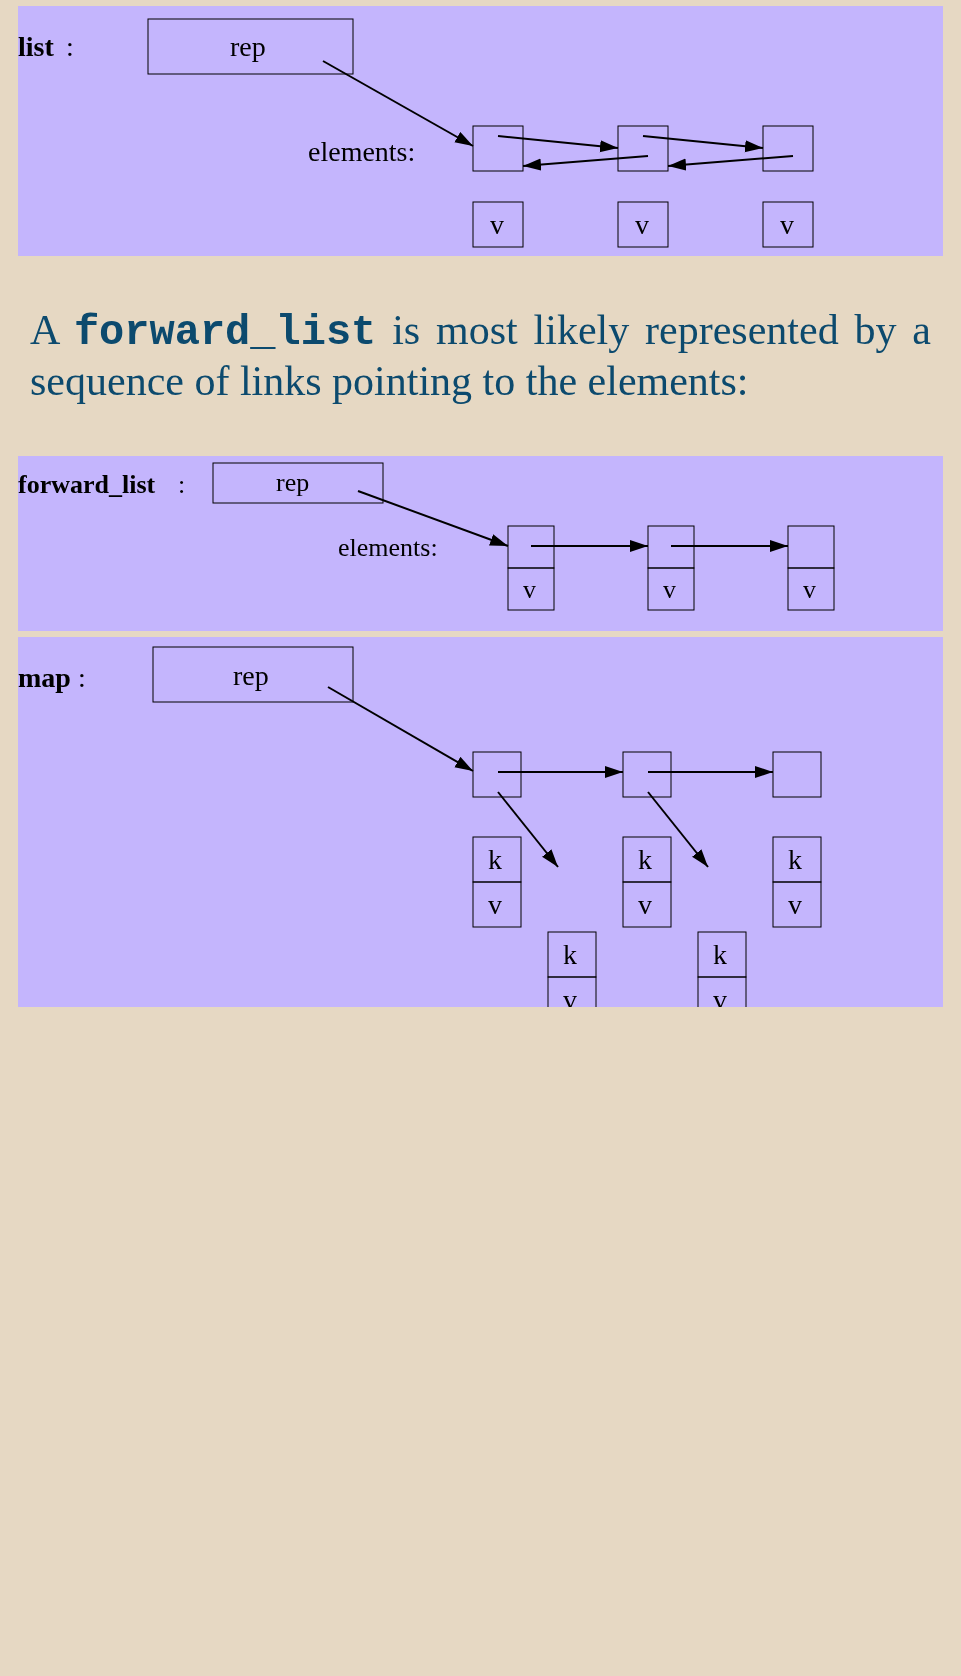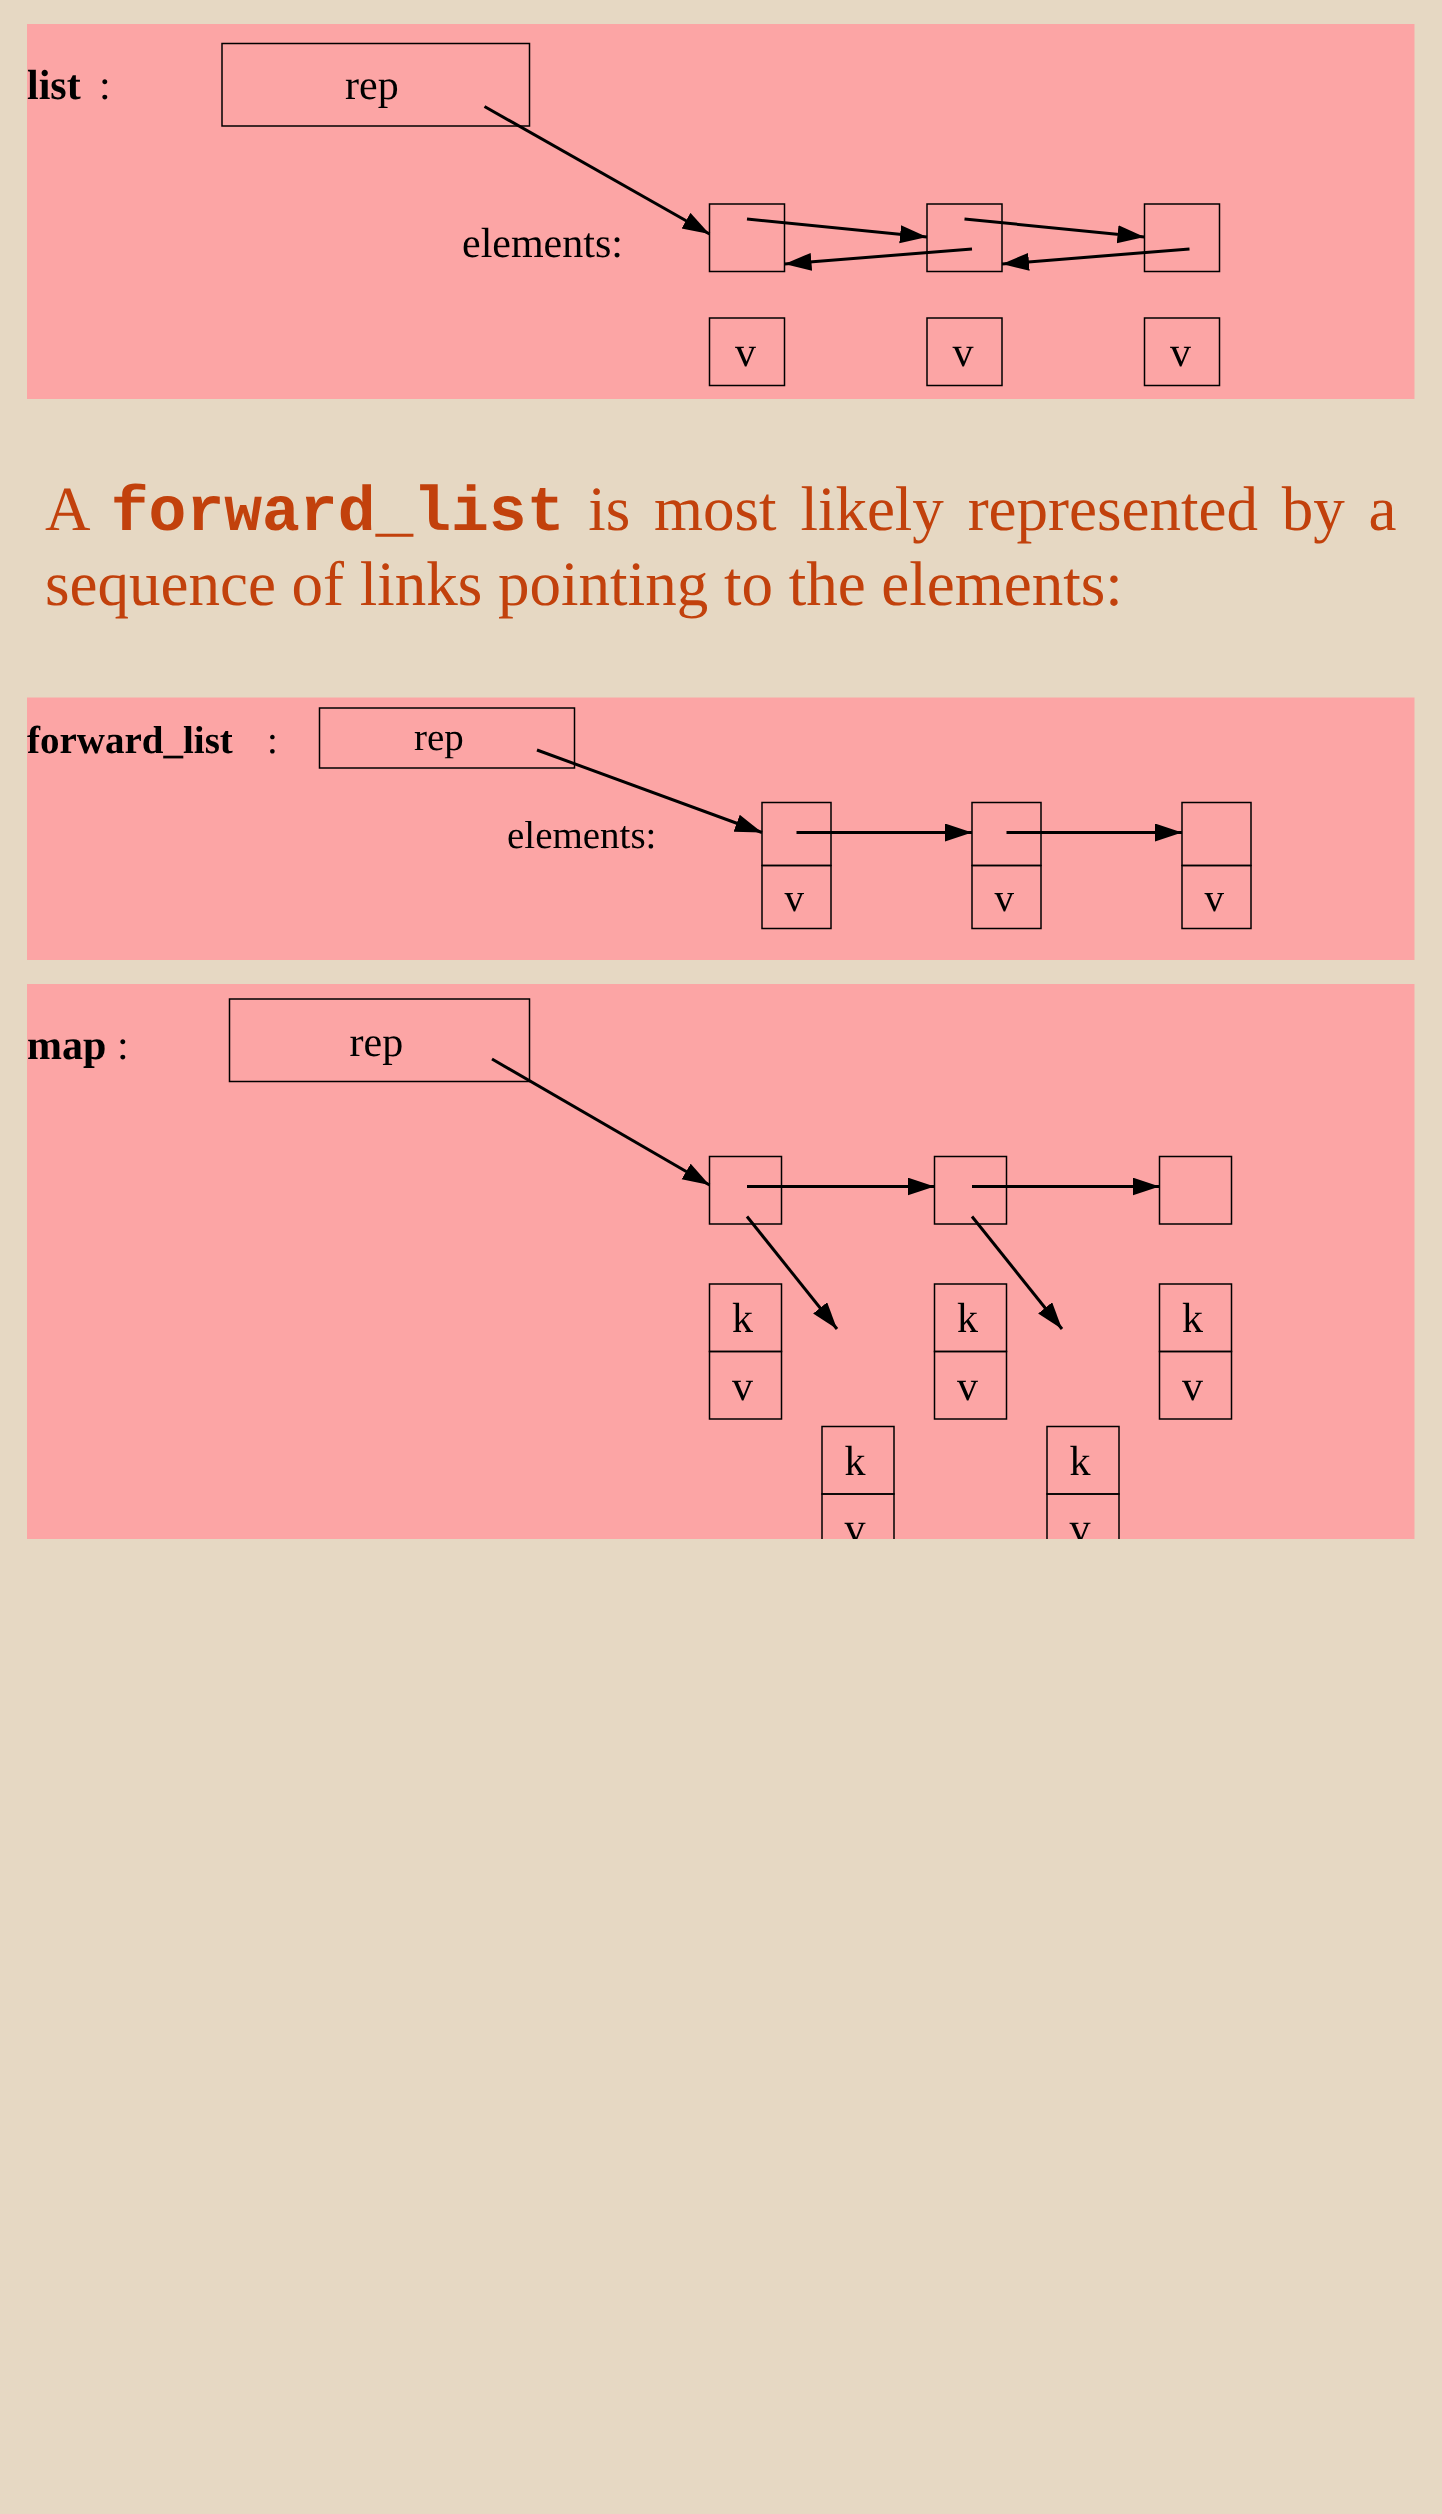--- a/index.html
+++ b/index.html
@@ -7,29 +7,29 @@
     padding: 0;
     background: #e6d8c3;
     font-family: Georgia, 'Times New Roman', serif;
     width: 961px;
   }
   .page {
     width: 961px;
     padding: 0;
   }
   .figure {
-    background: #fca5a5;
-    margin: 16px 18px;
+    background: #c4b5fd;
+    margin: 6px 18px;
     position: relative;
   }
   .para {
     margin: 50px 30px 50px 30px;
     font-size: 42px;
     line-height: 1.15;
-    color: #c2410c;
+    color: #0c4a6e;
     text-align: justify;
   }
   .mono {
     font-family: 'Courier New', Courier, monospace;
     font-weight: bold;
   }
   .fig-label-bold {
     color: #0000e6;
     font-weight: bold;
     font-family: Georgia, serif;

